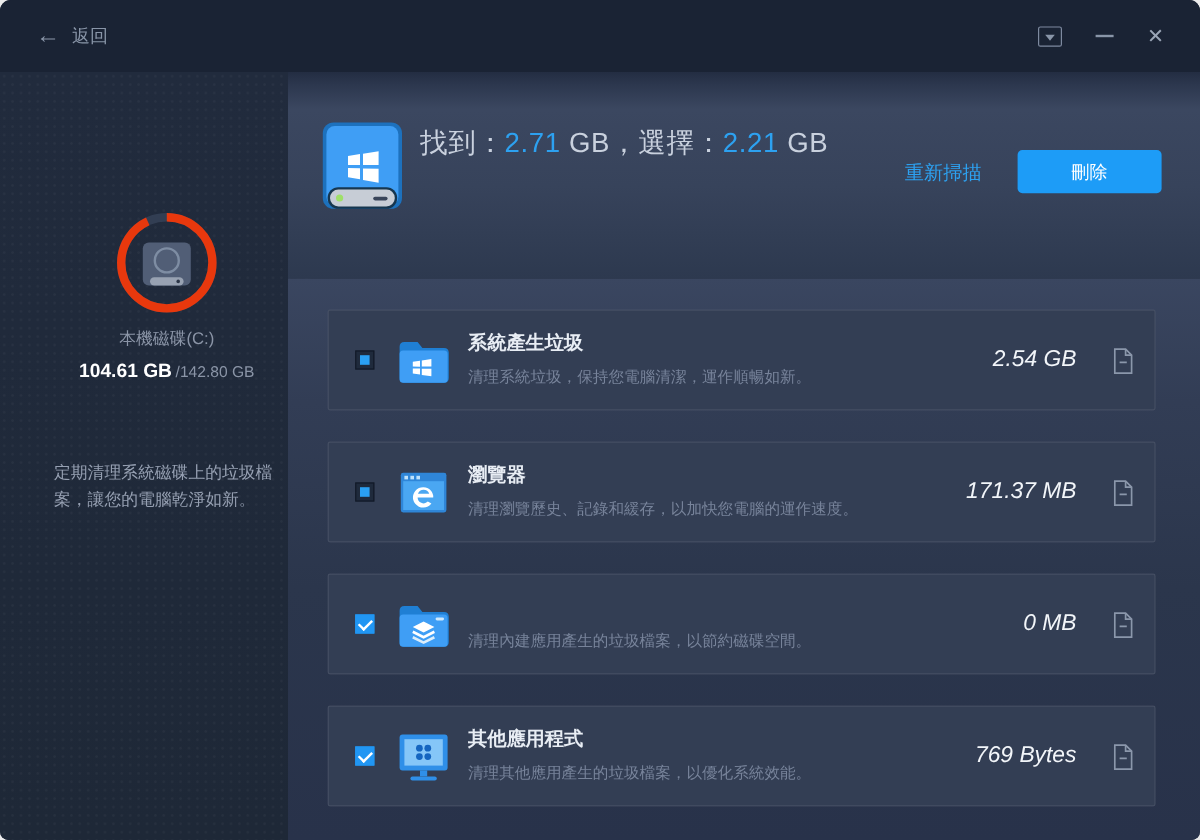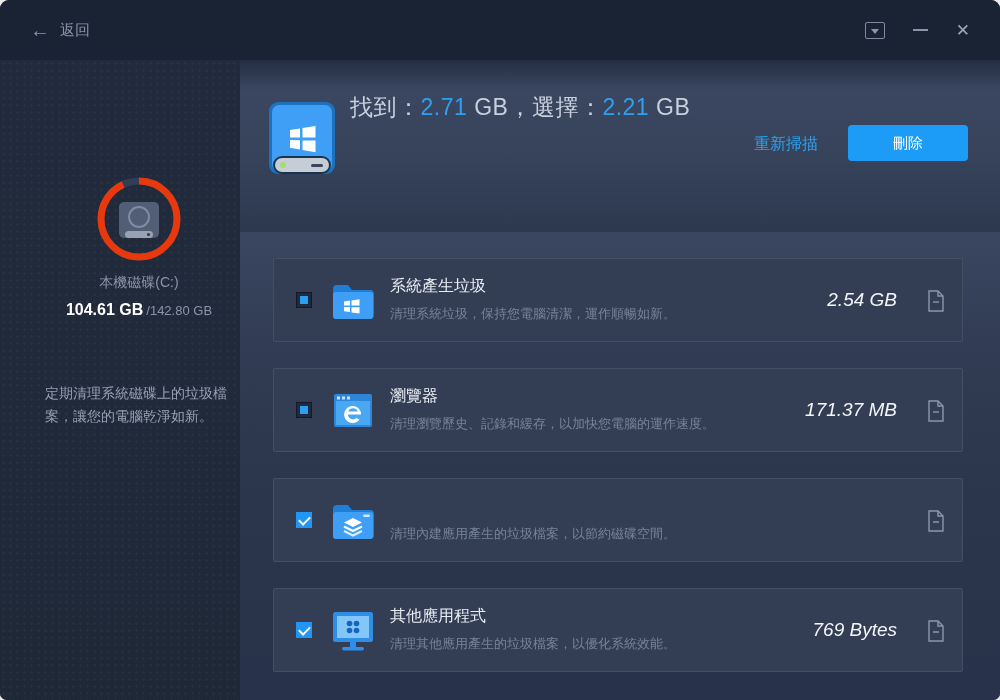--- a/index.html
+++ b/index.html
@@ -27,37 +27,37 @@
   .disk-glyph .bar::after{content:"";position:absolute;right:3px;top:2px;width:3px;height:3px;border-radius:50%;background:#2b3547;}
   .disk-label{margin-top:13px;font-size:14px;color:#8b95a7;}
   .capacity{margin-top:9px;color:#8b95a7;font-size:13px;}
   .capacity .used{color:#ffffff;font-size:16px;font-weight:bold;margin-right:3px;}
   .side-desc{margin:63px 26px 0;width:182px;text-align:left;font-size:14px;line-height:1.65;color:#96a0b2;}
 
   
   .main{position:absolute;left:240px;top:60px;right:0;bottom:0;}
   .header{position:relative;height:172px;background:linear-gradient(180deg,#232d42 0%,#2c374e 6%,#3b4760 18%,#37435b 55%,#2d394f 100%);}
   .hdr-disk{position:absolute;left:24px;top:40px;}
-  .hdr-text{position:absolute;left:110px;top:32px;}
+  .hdr-text{position:absolute;left:110px;top:44px;}
   .hdr-title{font-size:23px;color:#c9d1de;letter-spacing:0.5px;}
   .hdr-title .num{color:#2da1f0;}
   .hdr-sub{margin-top:28px;font-size:15px;color:#929daf;}
   .hdr-sub .strong{color:#ffffff;font-weight:bold;}
   .rescan{position:absolute;right:182px;top:74px;font-size:16px;color:#2da1f0;cursor:pointer;}
   .delete-btn{position:absolute;right:32px;top:65px;width:120px;height:36px;background:#1d9cf7;border:none;border-radius:4px;color:#fff;font-size:15px;cursor:pointer;font-family:inherit;}
 
   .list{height:468px;background:linear-gradient(180deg,#3a4660 0%,#323d55 22%,#2b364c 55%,#28324a 100%);padding-top:26px;box-sizing:border-box;}
   .row{position:relative;width:690px;height:84px;margin:0 0 26px 33px;background:#333e54;border:1px solid rgba(255,255,255,0.09);border-radius:2px;box-sizing:border-box;}
   .checkbox{position:absolute;left:22px;top:33px;width:16px;height:16px;box-sizing:border-box;cursor:pointer;}
   .checkbox.indeterminate{background:#1f2a3c;border:1px solid #121a28;display:flex;align-items:center;justify-content:center;}
   .checkbox.indeterminate .inner{width:8px;height:8px;background:#2aa0f4;}
   .checkbox.checked{background:#2196f3;border:1px solid #2196f3;}
   .checkbox.checked .inner{display:block;width:9px;height:5px;border-left:2px solid #fff;border-bottom:2px solid #fff;transform:rotate(-45deg);margin:3px 0 0 2px;}
   .row-icon{position:absolute;left:56px;top:20px;width:46px;height:44px;}
-  .row-title{position:absolute;left:116px;top:17px;font-size:16px;color:#e8edf4;}
+  .row-title{position:absolute;left:116px;top:17px;font-size:16px;color:#e8edf4;font-weight:bold;}
   .row-desc{position:absolute;left:116px;top:46px;font-size:13px;color:#77839a;}
   .row-size{position:absolute;right:65px;top:0;height:100%;display:flex;align-items:center;font-size:19px;color:#f2f5f9;font-style:italic;}
   .doc-icon{position:absolute;right:16px;top:31px;}
 </style>
 </head>
 <body>
 
 <div class="app">
 
   <div class="titlebar">
@@ -172,20 +172,21 @@
        <path d="M3 10 q0-4 4-4 h11 l4 5 h18 q4 0 4 4 v21 q0 4-4 4 H7 q-4 0-4-4 z" fill="#1f7fd4"></path>
        <rect x="3" y="13" width="40" height="27" rx="3" fill="#3f9ef5"></rect>
        <rect x="33" y="15.5" width="7" height="2.5" rx="1.2" fill="#cfe9fd"></rect>
        <g>
          <path d="M23 19 l9 4.5 -9 4.5 -9 -4.5 z" fill="#ffffff"></path>
          <path d="M14 27.5 l9 4.5 9 -4.5" fill="none" stroke="#ffffff" stroke-width="2.2"></path>
          <path d="M14 32 l9 4.5 9 -4.5" fill="none" stroke="#dceefb" stroke-width="2.2"></path>
        </g>
      </svg></div>
     <div class="row-desc">清理內建應用產生的垃圾檔案，以節約磁碟空間。</div>
+    <div class="row-size">0 MB</div>
     <svg class="doc-icon" width="20" height="22" viewBox="0 0 20 22">
       <path d="M3 1 h9 l5 5 v15 h-14 z" fill="none" stroke="#8b97ab" stroke-width="1.4"></path>
       <path d="M12 1 v5 h5" fill="none" stroke="#8b97ab" stroke-width="1.4"></path>
       <path d="M7 12 h6" stroke="#8b97ab" stroke-width="1.4"></path>
     </svg>
   </div>
 
   <div class="row">
     <div class="checkbox checked">
             <div class="inner"></div>

